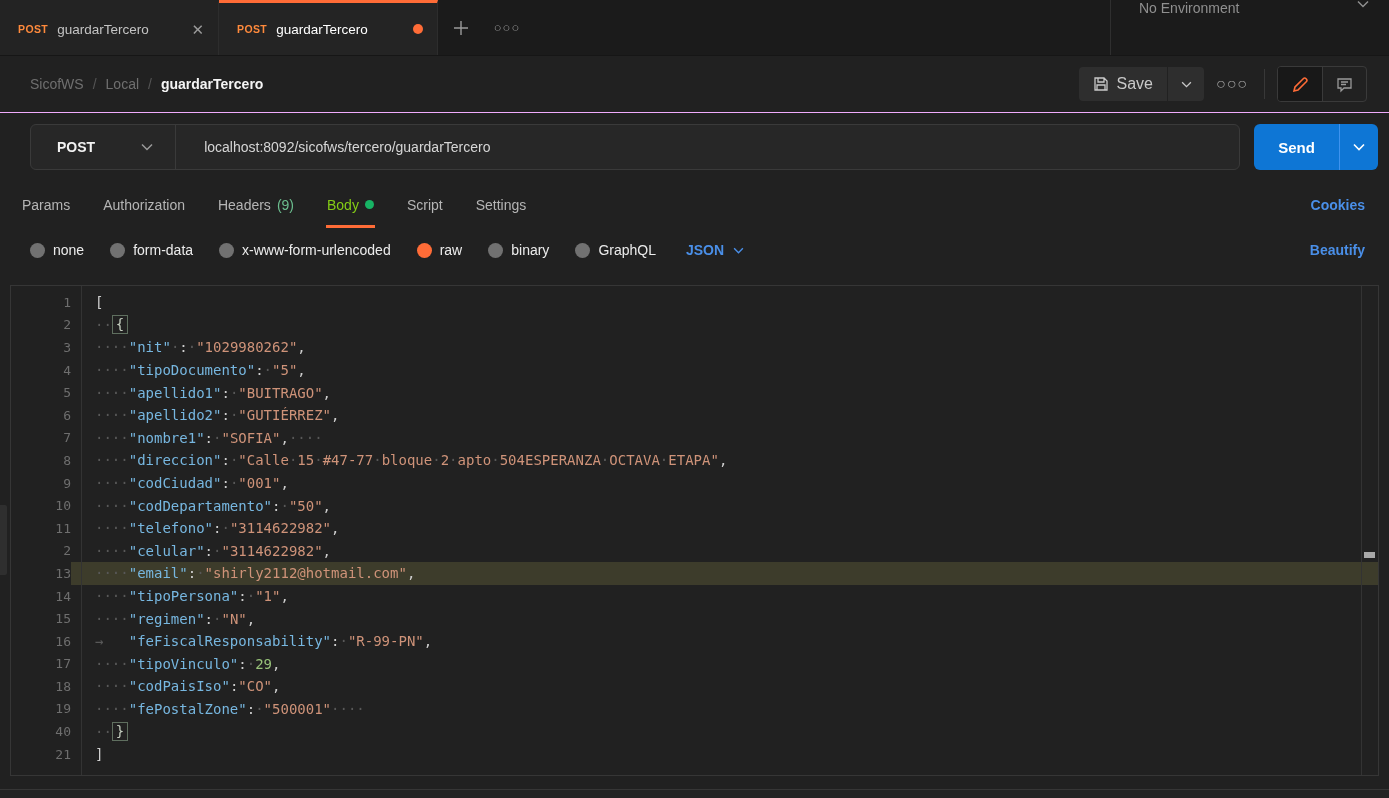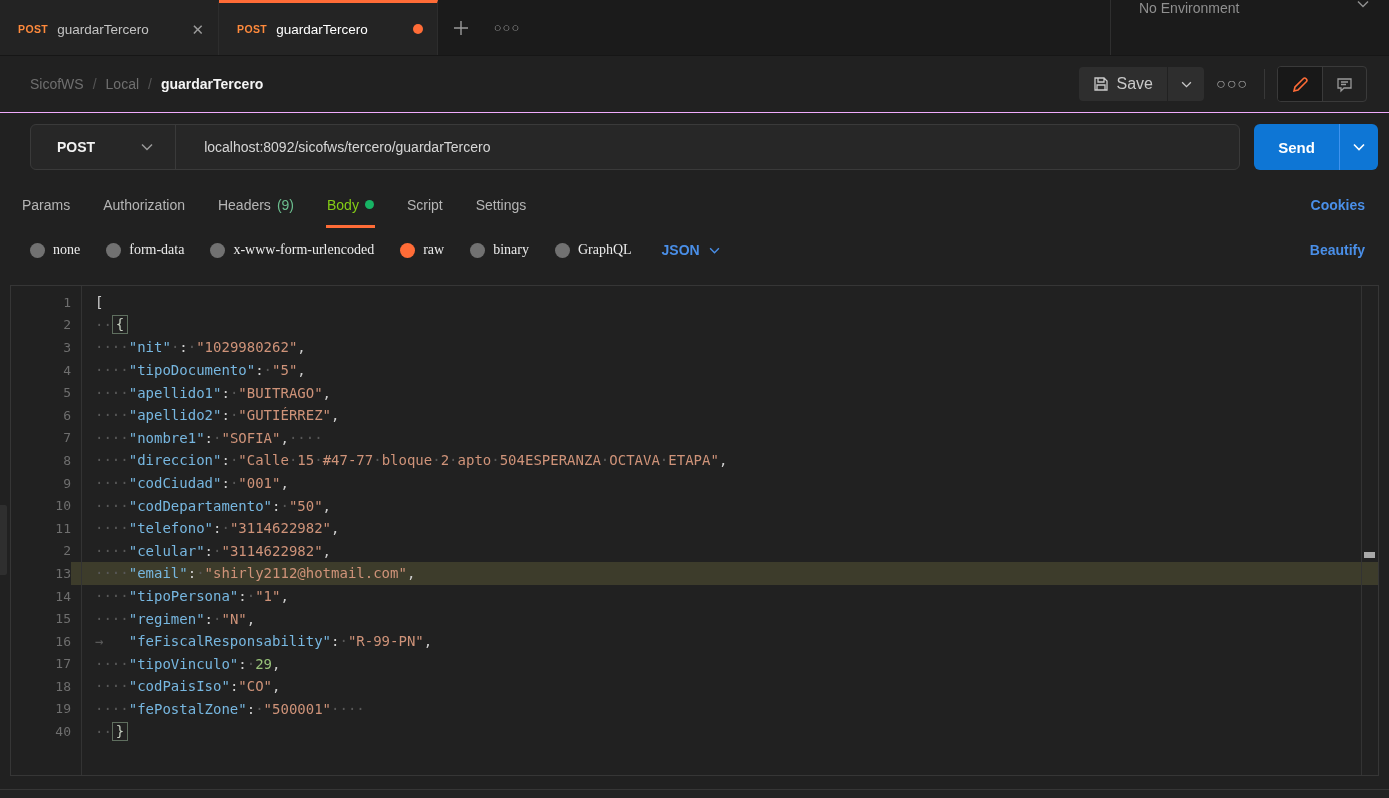--- a/index.html
+++ b/index.html
@@ -200,21 +200,21 @@
         <span>Script</span>
       </div>
       <div class="reqtab">
         <span>Settings</span>
       </div>
     </div>
   <span class="link-blue">Cookies</span>
 </div>
 
 <div class="modes-row">
-  <div style="display:flex; gap:26px; align-items:center;font-family:Liberation Serif, serif;">
+  <div style="display:flex; gap:26px; align-items:center;">
       <div class="mode">
         <span class="radio"></span>
         <span>none</span>
       </div>
       <div class="mode">
         <span class="radio"></span>
         <span>form-data</span>
       </div>
       <div class="mode">
         <span class="radio"></span>
@@ -257,20 +257,21 @@
       <div class="code-line"><span class="ln">11</span><span class="code"><span class="tok-ws">····</span><span class="tok-key">"telefono"</span><span class="tok-p">:</span><span class="tok-ws">·</span><span class="tok-str">"3114622982"</span><span class="tok-p">,</span></span></div>
       <div class="code-line"><span class="ln">2</span><span class="code"><span class="tok-ws">····</span><span class="tok-key">"celular"</span><span class="tok-p">:</span><span class="tok-ws">·</span><span class="tok-str">"3114622982"</span><span class="tok-p">,</span></span></div>
       <div class="code-line hl"><span class="ln">13</span><span class="code"><span class="tok-ws">····</span><span class="tok-key">"email"</span><span class="tok-p">:</span><span class="tok-ws">·</span><span class="tok-str">"shirly2112@hotmail.com"</span><span class="tok-p">,</span></span></div>
       <div class="code-line"><span class="ln">14</span><span class="code"><span class="tok-ws">····</span><span class="tok-key">"tipoPersona"</span><span class="tok-p">:</span><span class="tok-ws">·</span><span class="tok-str">"1"</span><span class="tok-p">,</span></span></div>
       <div class="code-line"><span class="ln">15</span><span class="code"><span class="tok-ws">····</span><span class="tok-key">"regimen"</span><span class="tok-p">:</span><span class="tok-ws">·</span><span class="tok-str">"N"</span><span class="tok-p">,</span></span></div>
       <div class="code-line"><span class="ln">16</span><span class="code"><span class="tok-tab">→</span><span class="tok-key">"feFiscalResponsability"</span><span class="tok-p">:</span><span class="tok-ws">·</span><span class="tok-str">"R-99-PN"</span><span class="tok-p">,</span></span></div>
       <div class="code-line"><span class="ln">17</span><span class="code"><span class="tok-ws">····</span><span class="tok-key">"tipoVinculo"</span><span class="tok-p">:</span><span class="tok-ws">·</span><span class="tok-num">29</span><span class="tok-p">,</span></span></div>
       <div class="code-line"><span class="ln">18</span><span class="code"><span class="tok-ws">····</span><span class="tok-key">"codPaisIso"</span><span class="tok-p">:</span><span class="tok-str">"CO"</span><span class="tok-p">,</span></span></div>
       <div class="code-line"><span class="ln">19</span><span class="code"><span class="tok-ws">····</span><span class="tok-key">"fePostalZone"</span><span class="tok-p">:</span><span class="tok-ws">·</span><span class="tok-str">"500001"</span><span class="tok-ws">····</span></span></div>
       <div class="code-line"><span class="ln">40</span><span class="code"><span class="tok-ws">··</span><span class="tok-box">}</span></span></div>
+      <div class="code-line"><span class="ln">21</span><span class="code"><span class="tok-p">]</span></span></div>
     </div>
   <div class="gutter-line"></div>
   <div class="editor-scrollbar">
     <div class="scroll-thumb"></div>
   </div>
 </div>
 
 <div class="sidebar-handle"></div>
 
 <div class="resp-bar">

